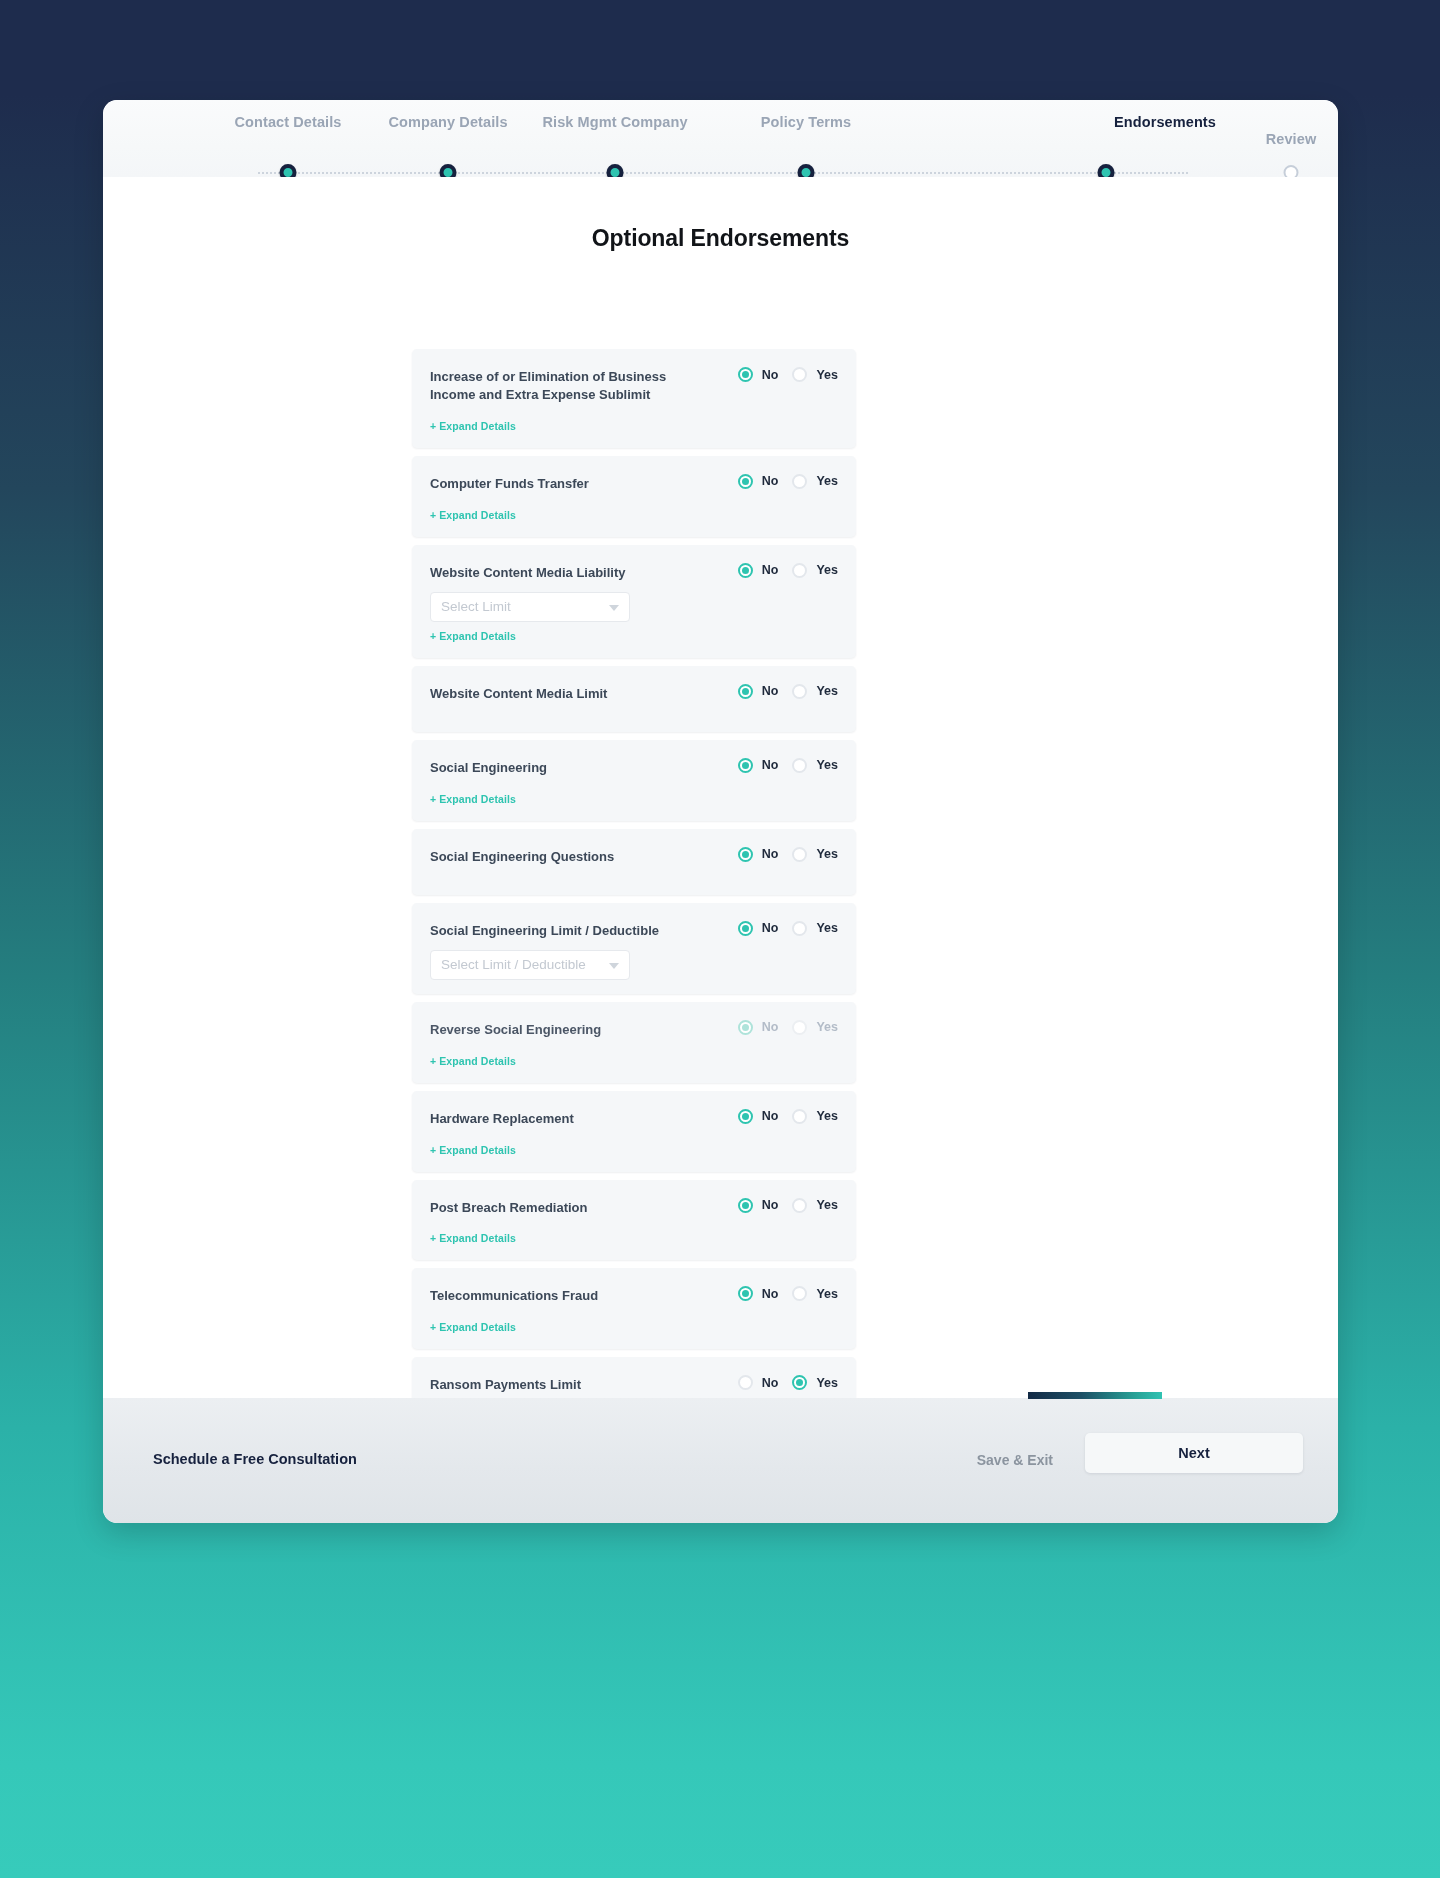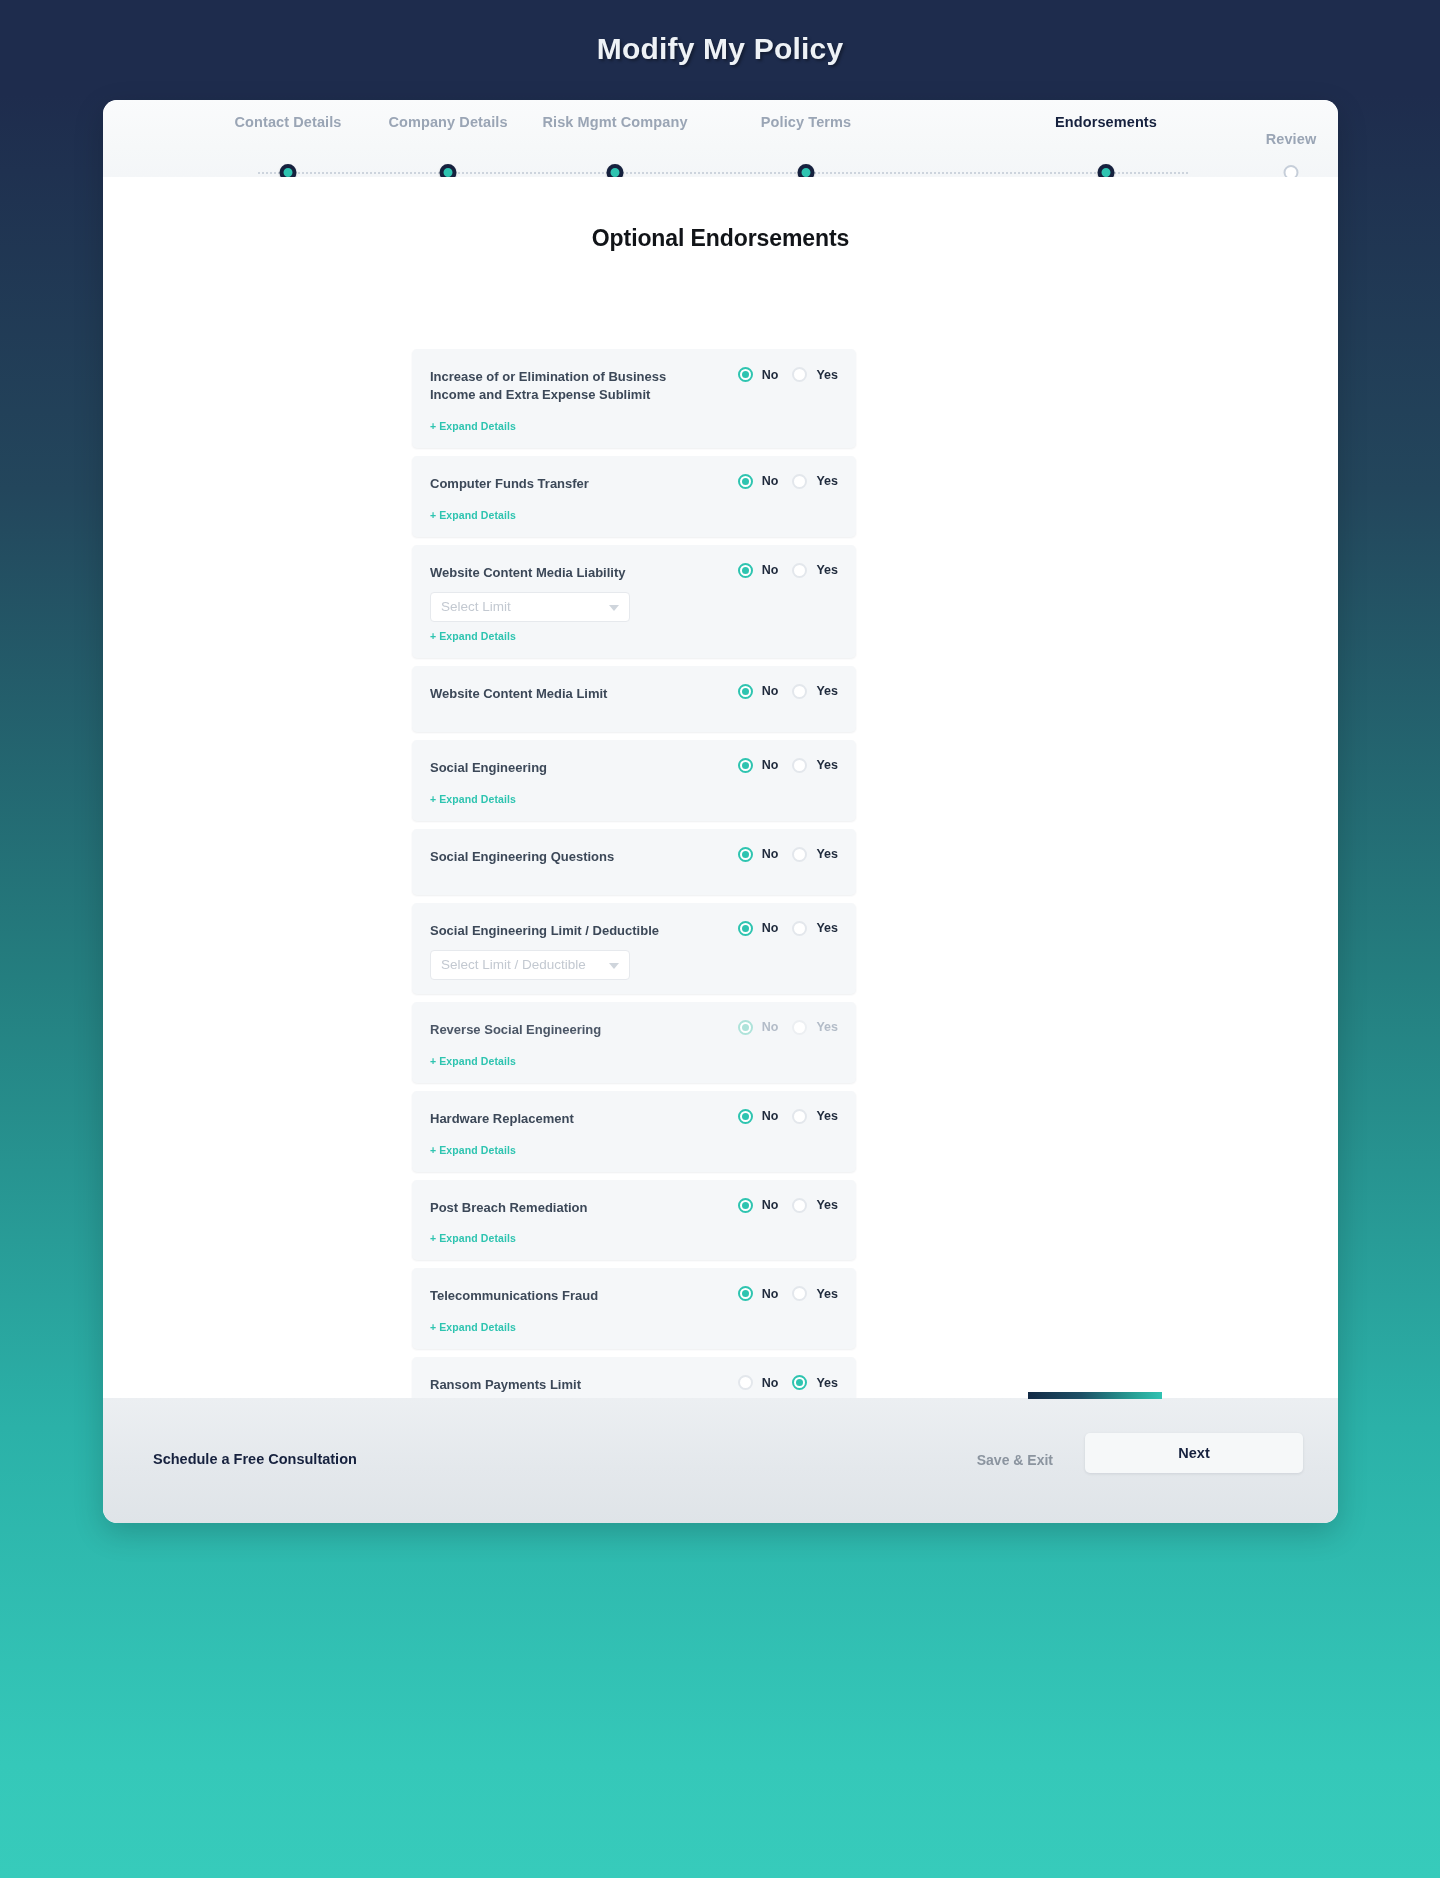--- a/index.html
+++ b/index.html
@@ -317,39 +317,38 @@
     color: #16213e;
     cursor: pointer;
     box-shadow: 0 1px 3px rgba(20,30,50,0.10);
   }
 </style>
 </head>
 <body>
 
 <div class="page">
 
-  <div class="app-title">Modify My Policy</div>
 
   <div class="shell">
 
     <div class="stepper">
       <div class="step-labels" id="step-labels">
           <div class="step" style="left: 185px;">
             <div class="step-label">Contact Details</div>
           </div>
           <div class="step" style="left: 345px;">
             <div class="step-label">Company Details</div>
           </div>
           <div class="step" style="left: 512px;">
             <div class="step-label">Risk Mgmt Company</div>
           </div>
           <div class="step" style="left: 703px;">
             <div class="step-label">Policy Terms</div>
           </div>
-          <div class="step active" style="left: 1003px;">
+          <div class="step active" style="left: 1062px;">
             <div class="step-label">Endorsements</div>
           </div>
           <div class="step" style="left: 1188px; margin-top: 17px;">
             <div class="step-label">Review</div>
           </div>
         </div>
     </div>
     <div class="rail">
       <div class="rail-line"></div>
       <div id="step-dots">

